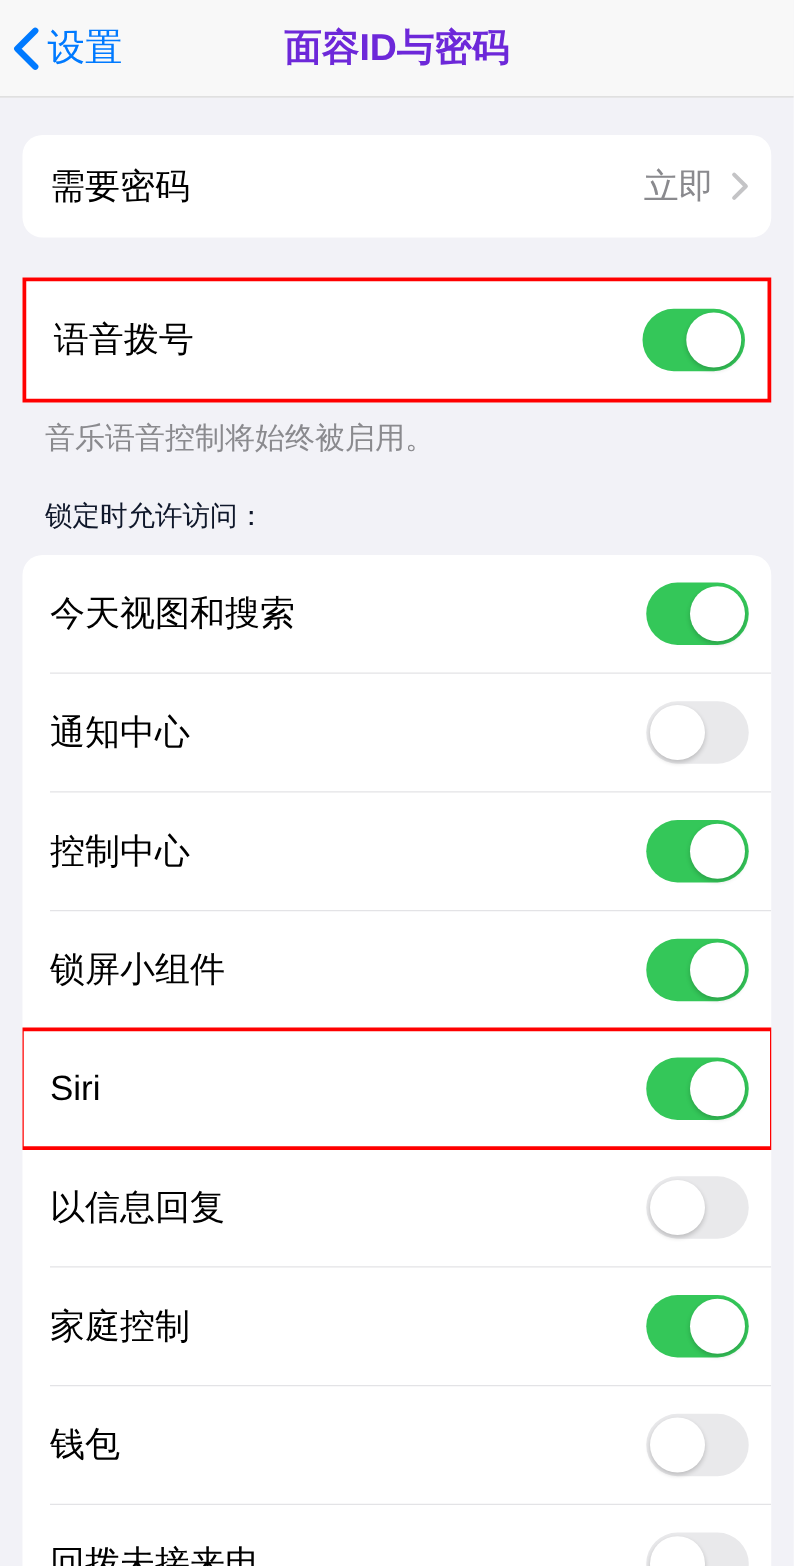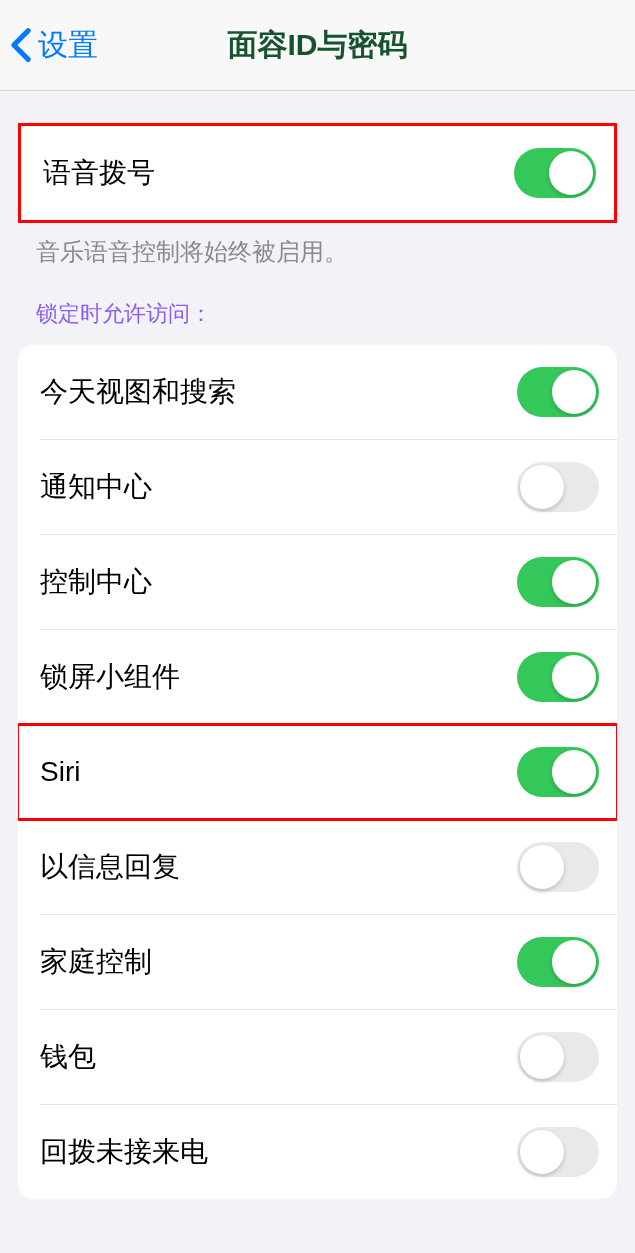--- a/index.html
+++ b/index.html
@@ -9,21 +9,21 @@
       -webkit-font-smoothing: antialiased;
     }
     body {
       width: 635px;
       height: 1253px;
       background: #f2f2f7;
       font-family: -apple-system, "PingFang SC", "Helvetica Neue", sans-serif;
       overflow: hidden;
     }
     .navbar {
-      height: 91px;
+      height: 78px;
       background: #f8f8f8;
       border-bottom: 1px solid #d8d8d8;
       display: flex;
       align-items: center;
       position: relative;
     }
     .back-button {
       display: flex;
       align-items: center;
       padding-left: 10px;
@@ -35,21 +35,21 @@
       height: 36px;
       margin-right: 6px;
     }
     .nav-title {
       position: absolute;
       left: 0;
       right: 0;
       text-align: center;
       font-size: 30px;
       font-weight: 600;
-      color: #14532d;
+      color: #6d28d9;
       pointer-events: none;
     }
     .content {
       padding: 0 0 20px 0;
     }
     .group {
       margin: 30px 18px 0 18px;
       background: #fff;
       border-radius: 16px;
       overflow: hidden;
@@ -92,21 +92,21 @@
       margin-left: 14px;
     }
     .footer-text {
       font-size: 24px;
       color: #8a8a8e;
       padding: 12px 36px 0 36px;
       line-height: 1.4;
     }
     .header-text {
       font-size: 22px;
-      color: #8b5cf6;
+      color: #0f172a;
       padding: 30px 36px 10px 36px;
     }
     .switch {
       width: 82px;
       height: 50px;
       border-radius: 25px;
       position: relative;
       flex-shrink: 0;
     }
     .switch.on {
@@ -142,20 +142,31 @@
     <svg class="back-chevron" viewBox="0 0 12 20" fill="none">
       <path d="M10 2 L2 10 L10 18" stroke="#007aff" stroke-width="2.8" stroke-linecap="round" stroke-linejoin="round"></path>
     </svg>
     <span>设置</span>
   </div>
   <div class="nav-title">面容ID与密码</div>
 </div>
 
 <div class="content">
 
+  <div class="group">
+    <div class="row">
+      <span class="row-label">需要密码</span>
+      <span class="row-value">
+        <span>立即</span>
+        <svg class="chevron-right" viewBox="0 0 12 20" fill="none">
+          <path d="M2 2 L10 10 L2 18" stroke="#c4c4c6" stroke-width="2.8" stroke-linecap="round" stroke-linejoin="round"></path>
+        </svg>
+      </span>
+    </div>
+  </div>
 
   <div class="group highlighted">
     <div class="row">
       <span class="row-label">语音拨号</span>
       <div class="switch on">
         <div class="switch-knob"></div>
       </div>
     </div>
   </div>
   <div class="footer-text">音乐语音控制将始终被启用。</div>

